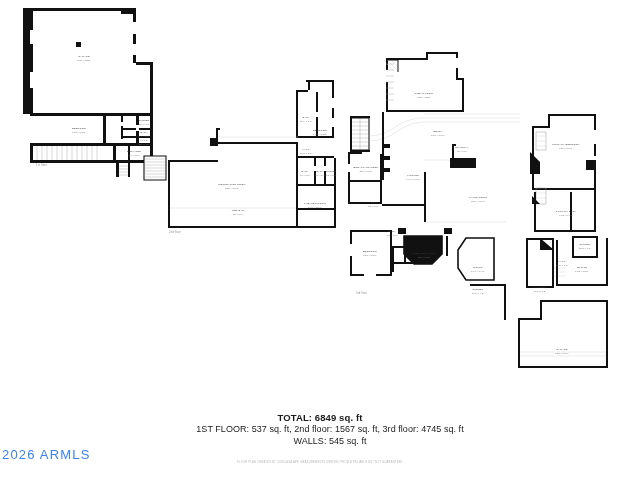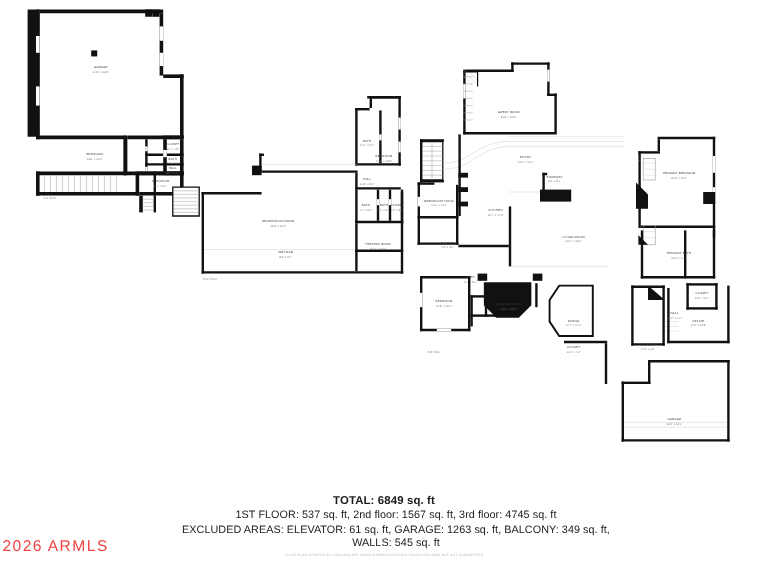--- a/index.html
+++ b/index.html
@@ -22,21 +22,21 @@
     width: 640px;
     height: 480px;
   }
   .watermark {
     position: absolute;
     left: 2px;
     top: 447px;
     font-family: "Liberation Sans", sans-serif;
     font-size: 13px;
     letter-spacing: 1.2px;
-    color: #ef4444;
+    color: #3b82f6;
     white-space: nowrap;
     user-select: none;
   }
   .summary {
     position: absolute;
     left: 0;
     top: 412px;
     width: 640px;
     text-align: center;
     color: #1b1b1b;
@@ -474,19 +474,18 @@
 
       <text class="floor-tag" x="356" y="294">3rd floor</text>
     </g>
   </svg>
 
   <div class="watermark">2026 ARMLS</div>
 
   <div class="summary">
     <div class="total">TOTAL: 6849 sq. ft</div>
     <div class="line">1ST FLOOR: 537 sq. ft, 2nd floor: 1567 sq. ft, 3rd floor: 4745 sq. ft</div>
-    <div class="line">EXCLUDED AREAS: ELEVATOR: 61 sq. ft, GARAGE: 1263 sq. ft, BALCONY: 349 sq. ft,</div>
     <div class="line">WALLS: 545 sq. ft</div>
   </div>
 
   <div class="disclaimer">FLOOR PLAN CREATED BY CUBICASA APP. MEASUREMENTS DERIVED FROM A RELIABLE BUT NOT GUARANTEED</div>
 
 </div>
 
 </body></html>

